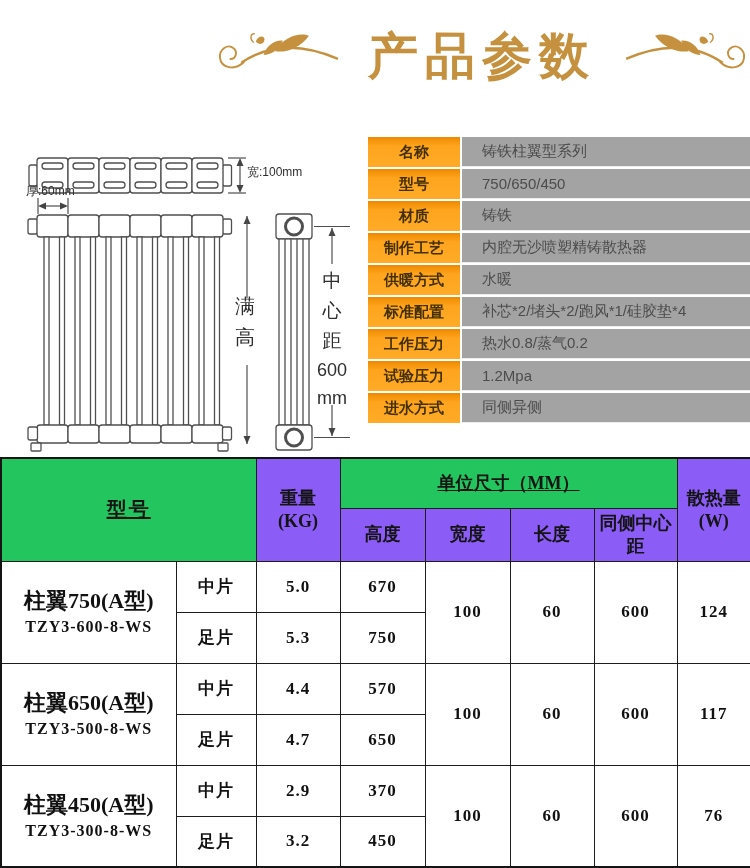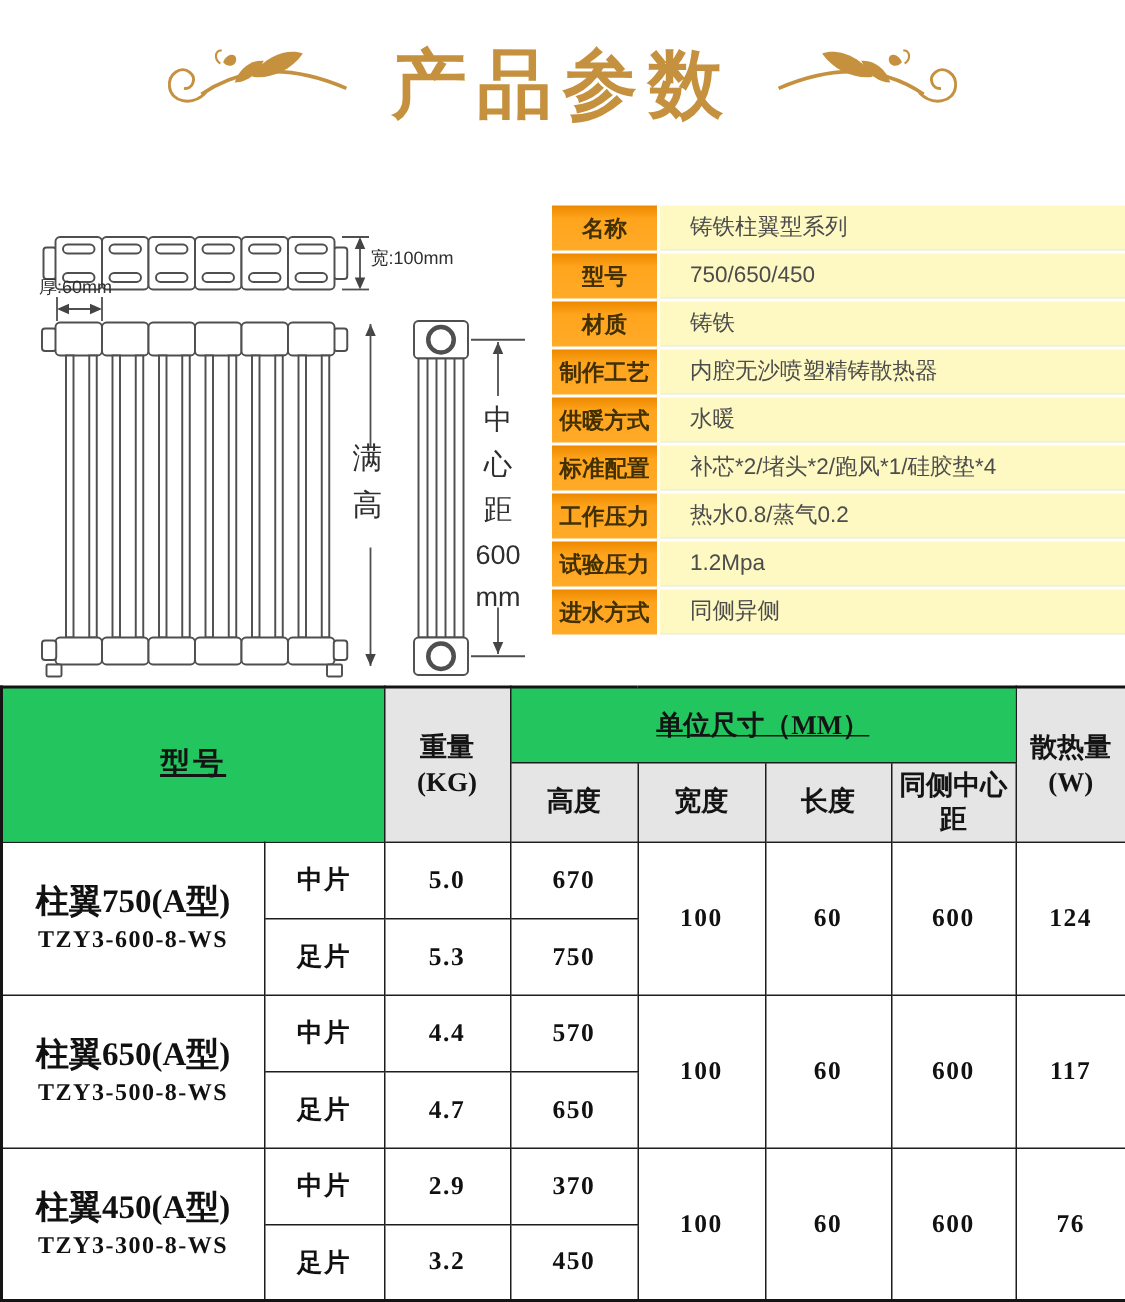--- a/index.html
+++ b/index.html
@@ -6,21 +6,21 @@
   * { box-sizing: border-box; }
   html,body { margin:0; padding:0; }
   body {
     width:750px; height:868px; position:relative; overflow:hidden;
     background:#ffffff;
     font-family:"Liberation Sans","DejaVu Sans",sans-serif;
   }
 
   
   .header { position:absolute; top:6px; left:0; width:750px; height:100px;
-    display:flex; align-items:center; justify-content:center; gap:26px; }
+    display:flex; align-items:center; justify-content:flex-end; gap:26px; }
   .page-title { font-size:50px; font-weight:800; color:#c5913f; letter-spacing:7px; line-height:1; }
   .flourish { width:128px; height:58px; color:#c5913f; flex:0 0 auto; }
   .flourish svg { width:100%; height:100%; display:block; }
   .flourish.right { transform:scaleX(-1); }
 
   
   .diagram-wrap { position:absolute; left:0; top:115px; width:366px; height:348px; }
   .diagram { position:absolute; left:0; top:0; width:366px; height:345px; }
   .diagram rect, .diagram line, .diagram path, .diagram circle { stroke:#4f4f4f; }
   .dim-label { position:absolute; color:#2e2e2e; font-size:12px; white-space:nowrap; }
@@ -29,36 +29,36 @@
   .vlabel { position:absolute; color:#2e2e2e; text-align:center; }
   .lbl-fullheight { left:231px; top:176px; width:28px; font-size:20px; }
   .lbl-fullheight .stack { display:block; width:1.15em; margin:0 auto; word-break:break-all; line-height:31px; }
   .lbl-center { left:314px; top:151px; width:36px; font-size:19px; }
   .lbl-center .stack { display:block; width:1.15em; margin:0 auto; word-break:break-all; line-height:30px;text-align:center; }
   .lbl-center .num { display:block; font-size:18px; line-height:28px; }
 
   
   .spec { position:absolute; left:368px; top:137px; width:382px; }
   .srow { display:flex; height:30px; margin-bottom:2px; }
-  .slabel { width:70px; margin-right:2px; flex:0 0 auto;
+  .slabel { width:92px; margin-right:2px; flex:0 0 auto;
     background:linear-gradient(180deg,#ec8a00 0%,#ffa41d 30%,#ffab28 100%);
     color:#433000; font-weight:bold; font-size:15px;
     display:flex; align-items:center; justify-content:center; }
-  .svalue { flex:1; background:#fef9c3; border-bottom:1px solid #ececec;
+  .svalue { flex:1; background:#a3a3a3; border-bottom:1px solid #ececec;
     color:#4c4c4c; font-size:15px; display:flex; align-items:center; padding-left:20px; }
 
   
   .size-table-wrap { position:absolute; left:0; top:457px; width:750px; }
   table.size { border-collapse:collapse; table-layout:fixed; width:750px;
     border:2px solid #141414;
     font-family:"Liberation Serif","DejaVu Serif",serif; }
   .size th, .size td { border:1px solid #1d1d1d; text-align:center; vertical-align:middle; padding:0; }
   .size th { font-size:18px; font-weight:bold; color:#141414; line-height:1.25; }
   .size th.dk { background:#22c55e;text-decoration:underline; }
-  .size th.lt { background:#e5e5e5; }
+  .size th.lt { background:#8b5cf6; }
   .size th.mod { font-size:20px; letter-spacing:2px; }
   .size tr.hr1 { height:50px; }
   .size tr.hr2 { height:53px; }
   .size td { background:#ffffff; font-weight:bold; font-size:17px; color:#111; height:51px; letter-spacing:1px; }
   .size td.model { letter-spacing:0; }
   .size td.model .m1 { font-size:22px; line-height:1.4; }
   .size td.model .m2 { font-size:16px; line-height:1.3; letter-spacing:1px; }
 </style>
 </head>
 <body>

